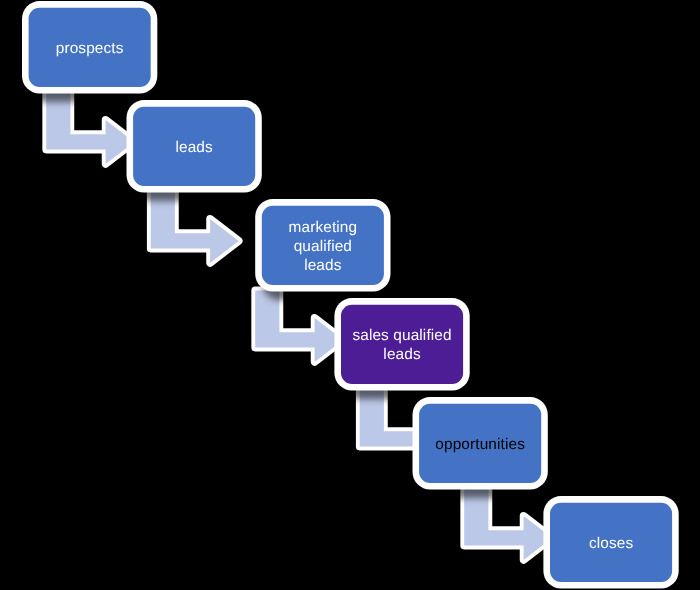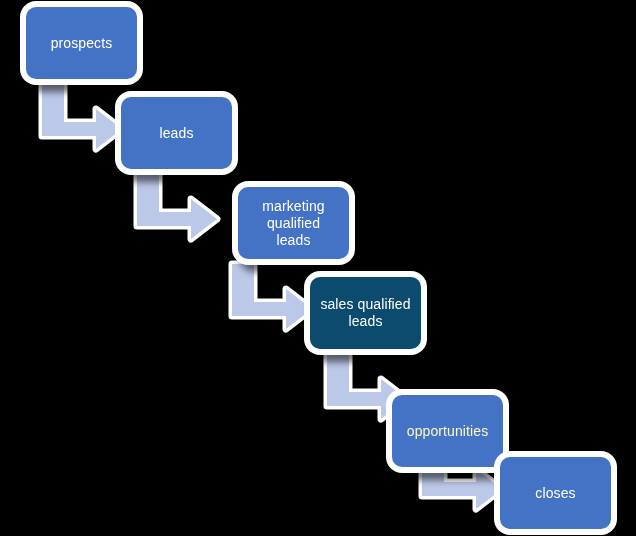--- a/index.html
+++ b/index.html
@@ -90,23 +90,23 @@
   <div id="stage-layer">
       <div class="stage" style="left: 26px; top: 7px; background: rgb(68, 114, 196); color: rgb(255, 255, 255);">
         <span class="label">prospects</span>
       </div>
       <div class="stage" style="left: 121px; top: 97px; background: rgb(68, 114, 196); color: rgb(255, 255, 255);">
         <span class="label">leads</span>
       </div>
       <div class="stage" style="left: 215px; top: 187px; background: rgb(68, 114, 196); color: rgb(255, 255, 255); margin-left: 23px;">
         <span class="label">marketing<br>qualified<br>leads</span>
       </div>
-      <div class="stage" style="left: 310px; top: 277px; background: #0c4a6e; color: rgb(255, 255, 255);">
+      <div class="stage" style="left: 310px; top: 277px; background: #4c1d95; color: rgb(255, 255, 255);">
         <span class="label">sales qualified<br>leads</span>
       </div>
-      <div class="stage" style="left: 392px; top: 367px; background: rgb(68, 114, 196); color: #fef9c3; margin-top: 28px;">
+      <div class="stage" style="left: 381px; top: 367px; background: rgb(68, 114, 196); color: #000000;">
         <span class="label">opportunities</span>
       </div>
       <div class="stage" style="left: 500px; top: 457px; background: rgb(68, 114, 196); color: rgb(255, 255, 255);">
         <span class="label">closes</span>
       </div>
     </div>
 </div>
 
 </body></html>

